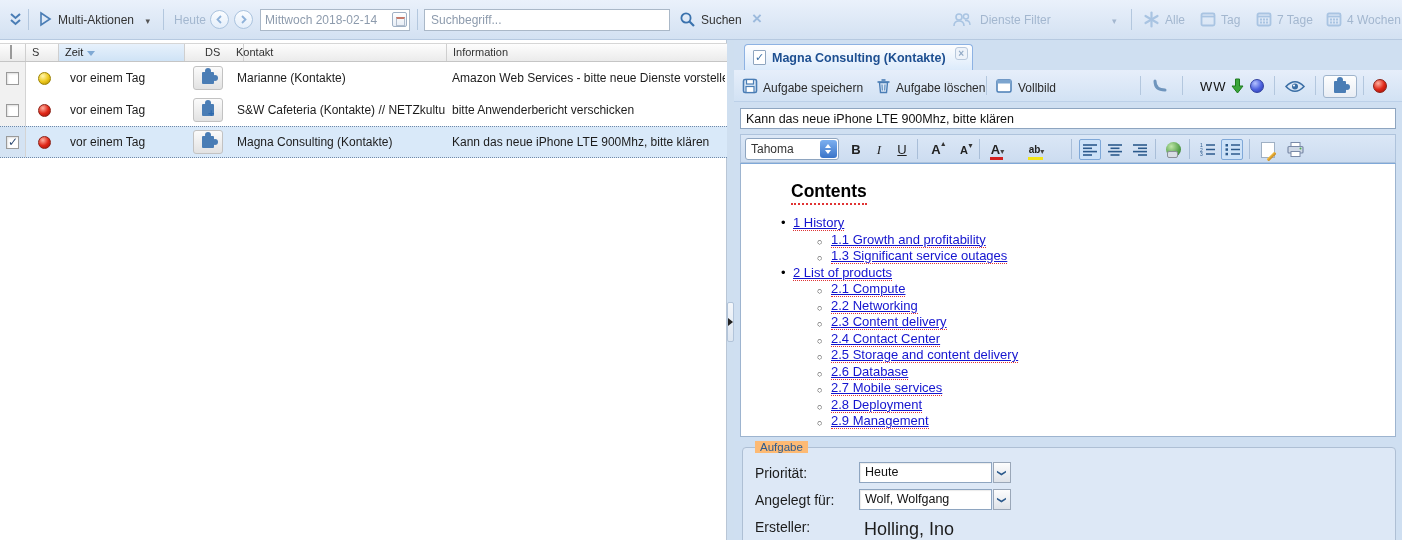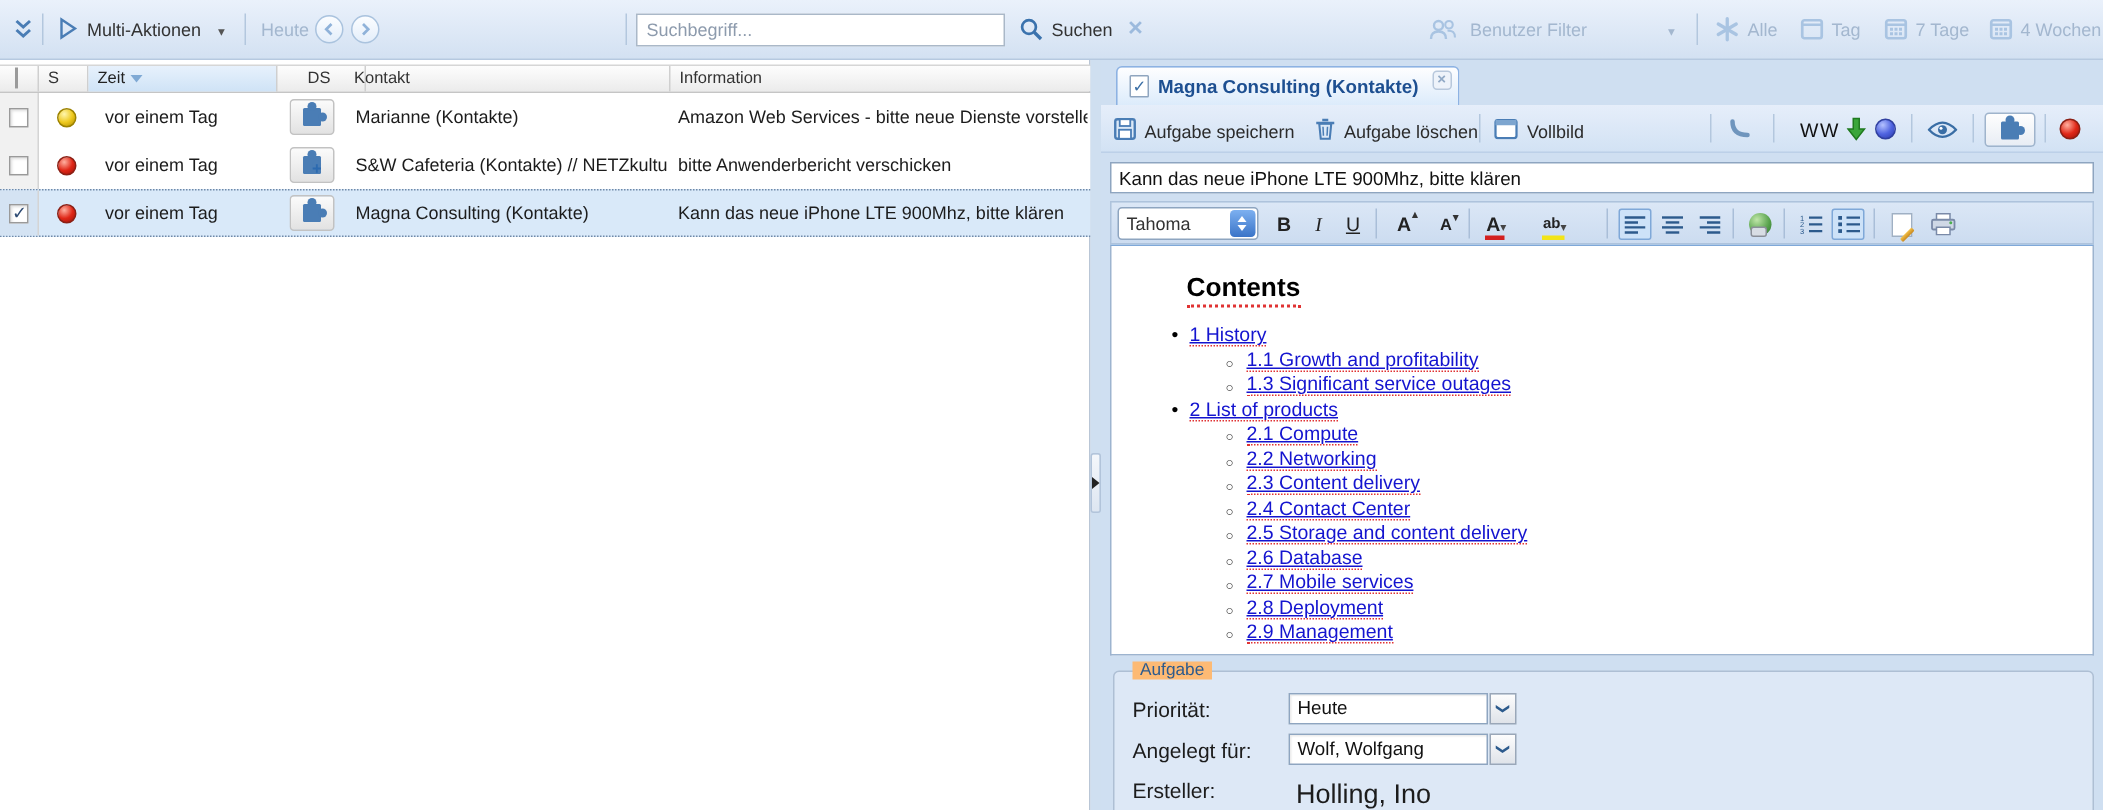--- a/index.html
+++ b/index.html
@@ -176,40 +176,44 @@
     <span class="it circlebtn" style="left:210px;top:10px;">
       <svg width="11" height="11" viewBox="0 0 11 11">
           <path d="M7 2 L3.5 5.5 L7 9" fill="none" stroke="#8fb2d9" stroke-width="1.8"></path>
         </svg>
     </span>
     <span class="it circlebtn" style="left:234px;top:10px;">
       <svg width="11" height="11" viewBox="0 0 11 11">
           <path d="M4 2 L7.5 5.5 L4 9" fill="none" stroke="#8fb2d9" stroke-width="1.8"></path>
         </svg>
     </span>
+    <span class="it datebox" style="left:260px;top:9px;">
+      <span>Mittwoch 2018-02-14</span>
+      <span class="picker"></span>
+    </span>
     <span class="vsep" style="left:417px;"></span>
     <input class="it searchbox" style="left: 424px; top: 9px;" placeholder="Suchbegriff...">
     <span class="it" style="left:679px;top:11px;">
       <svg width="17" height="17" viewBox="0 0 17 17">
           <circle cx="7" cy="7" r="4.6" fill="none" stroke="#3a72ad" stroke-width="1.8"></circle>
           <line x1="10.5" y1="10.5" x2="15" y2="15" stroke="#3a72ad" stroke-width="2.2"></line>
         </svg>
     </span>
     <span class="it tb-label" style="left:701px;top:13px;">Suchen</span>
     <span class="it xclose" style="left:752px;top:9px;">×</span>
 
     <span class="it" style="left:952px;top:12px;">
       <svg width="20" height="15" viewBox="0 0 20 15">
           <circle cx="7" cy="5" r="3" fill="none" stroke="#a9c4e2" stroke-width="1.6"></circle>
           <path d="M2 14 Q2 9 7 9 Q12 9 12 14" fill="none" stroke="#a9c4e2" stroke-width="1.6"></path>
           <circle cx="14" cy="4.5" r="2.5" fill="none" stroke="#a9c4e2" stroke-width="1.4"></circle>
           <path d="M13 8.5 Q18 8 18 13" fill="none" stroke="#a9c4e2" stroke-width="1.4"></path>
         </svg>
     </span>
-    <span class="it tb-label dim" style="left:980px;top:13px;">Benutzer Filter</span>
+    <span class="it tb-label dim" style="left:980px;top:13px;">Dienste Filter</span>
     <span class="it caret dim" style="left:1112px;top:13px;"></span>
     <span class="vsep" style="left:1131px;"></span>
     <span class="it" style="left:1143px;top:11px;">
       <svg width="17" height="17" viewBox="0 0 17 17">
           <g stroke="#a9c4e2" stroke-width="2.2" stroke-linecap="round">
             <line x1="8.5" y1="1.5" x2="8.5" y2="15.5"></line>
             <line x1="2.5" y1="5" x2="14.5" y2="12"></line>
             <line x1="14.5" y1="5" x2="2.5" y2="12"></line>
           </g>
         </svg>

